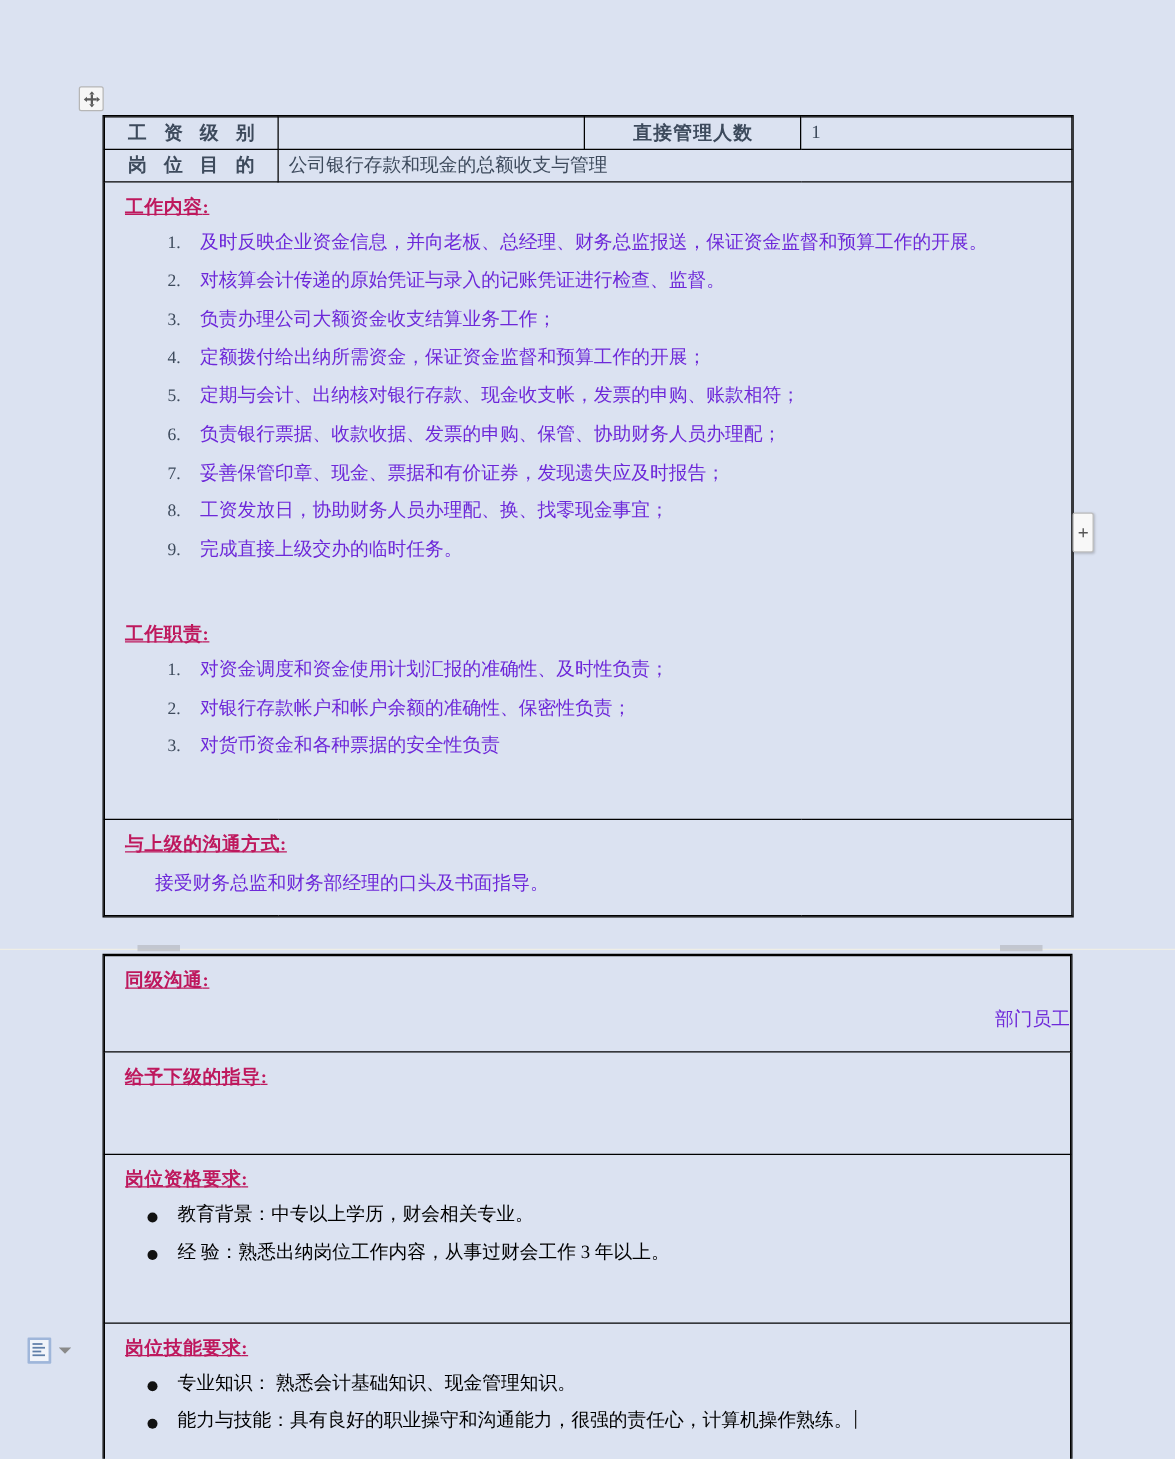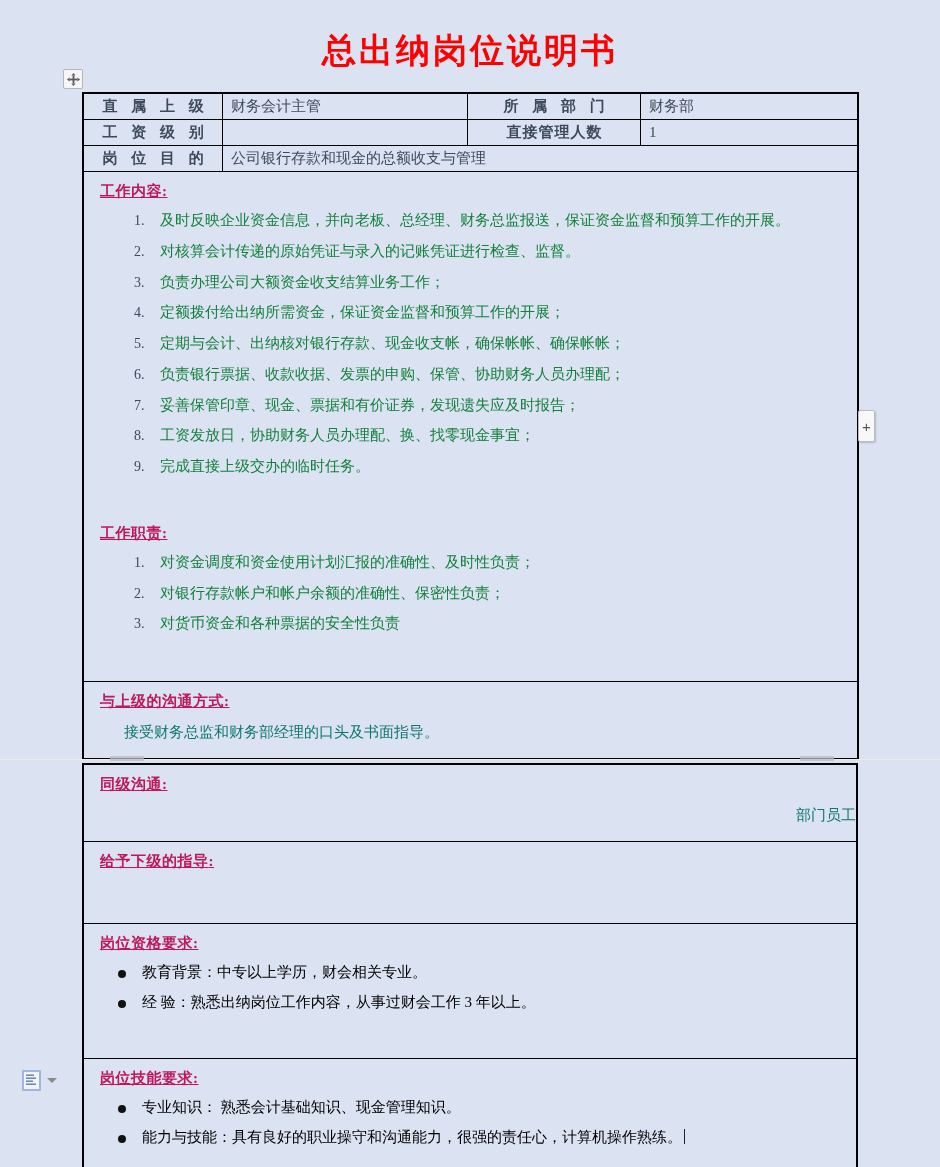--- a/index.html
+++ b/index.html
@@ -181,28 +181,28 @@
     margin: 10px 0 0 0;
     padding: 0 0 0 64px;
     list-style: decimal;
     color: #3d4a5c;
   }
   ol.items li {
     margin: 0 0 12px 0;
     padding-left: 12px;
     font-size: 15px;
     line-height: 1.25;
-    color: #15803d;
+    color: #6d28d9;
   }
   ol.items li::marker { color: #3d4a5c; font-size: 14px; }
 
   .plain-line {
     margin: 12px 0 2px 40px;
     font-size: 15px;
-    color: #0f766e;
+    color: #6d28d9;
   }
   .plain-line.ind2 { margin-left: 56px; text-align: right; }
 
   ul.bullets {
     margin: 10px 0 2px 0;
     padding: 0 0 0 30px;
     list-style: none;
   }
   ul.bullets li {
     position: relative;
@@ -234,21 +234,20 @@
     margin-left: 2px;
   }
 
   .empty-body { height: 34px; }
 </style>
 </head>
 <body>
 
 <div id="page">
 
-  <div class="doc-title">总出纳岗位说明书</div>
 
   <div class="move-handle">
     <svg width="13" height="13" viewBox="0 0 13 13">
       <g fill="#5a5a5a">
         <path d="M6.5 0 L8.6 2.6 H4.4 Z"></path>
         <path d="M6.5 13 L8.6 10.4 H4.4 Z"></path>
         <path d="M0 6.5 L2.6 4.4 V8.6 Z"></path>
         <path d="M13 6.5 L10.4 4.4 V8.6 Z"></path>
         <rect x="5.6" y="2.6" width="1.8" height="7.8"></rect>
         <rect x="2.6" y="5.6" width="7.8" height="1.8"></rect>
@@ -280,45 +279,39 @@
 
   <table class="tbl" id="tbl-top">
     <colgroup>
       <col class="c-name">
         <col class="c-val1">
         <col class="c-name2">
         <col class="c-val2">
     </colgroup>
     <tbody>
       <tr>
-        <td class="lbl">直 属 上 级</td>
-        <td class="val">财务会计主管</td>
-        <td class="lbl">所 属 部 门</td>
-        <td class="val">财务部</td>
-      </tr>
-      <tr>
         <td class="lbl">工 资 级 别</td>
         <td class="val"></td>
         <td class="lbl tight">直接管理人数</td>
         <td class="val">1</td>
       </tr>
       <tr>
         <td class="lbl">岗 位 目 的</td>
         <td class="val" colspan="3">公司银行存款和现金的总额收支与管理</td>
       </tr>
 
       <tr>
         <td class="sec" colspan="4">
           <div class="sec-head"><span>工作内容</span><span class="colon">:</span></div>
           <ol class="items">
             <li>及时反映企业资金信息，并向老板、总经理、财务总监报送，保证资金监督和预算工作的开展。</li>
             <li>对核算会计传递的原始凭证与录入的记账凭证进行检查、监督。</li>
             <li>负责办理公司大额资金收支结算业务工作；</li>
             <li>定额拨付给出纳所需资金，保证资金监督和预算工作的开展；</li>
-            <li>定期与会计、出纳核对银行存款、现金收支帐，确保帐帐、确保帐帐；</li>
+            <li>定期与会计、出纳核对银行存款、现金收支帐，发票的申购、账款相符；</li>
             <li>负责银行票据、收款收据、发票的申购、保管、协助财务人员办理配；</li>
             <li>妥善保管印章、现金、票据和有价证券，发现遗失应及时报告；</li>
             <li>工资发放日，协助财务人员办理配、换、找零现金事宜；</li>
             <li>完成直接上级交办的临时任务。</li>
           </ol>
           <div class="gap-md"></div>
           <div class="sec-head"><span>工作职责</span><span class="colon">:</span></div>
           <ol class="items">
             <li>对资金调度和资金使用计划汇报的准确性、及时性负责；</li>
             <li>对银行存款帐户和帐户余额的准确性、保密性负责；</li>

